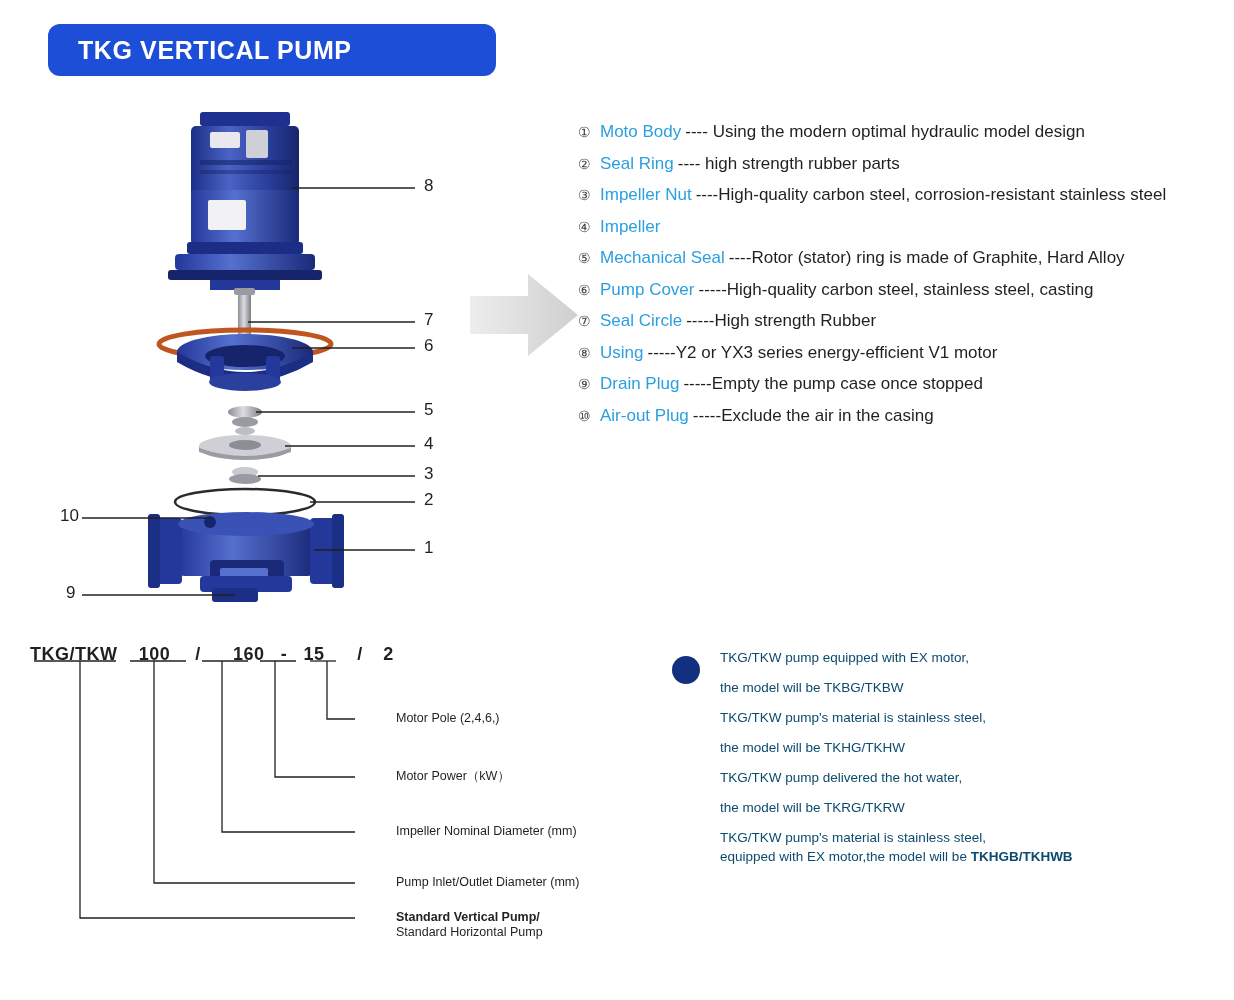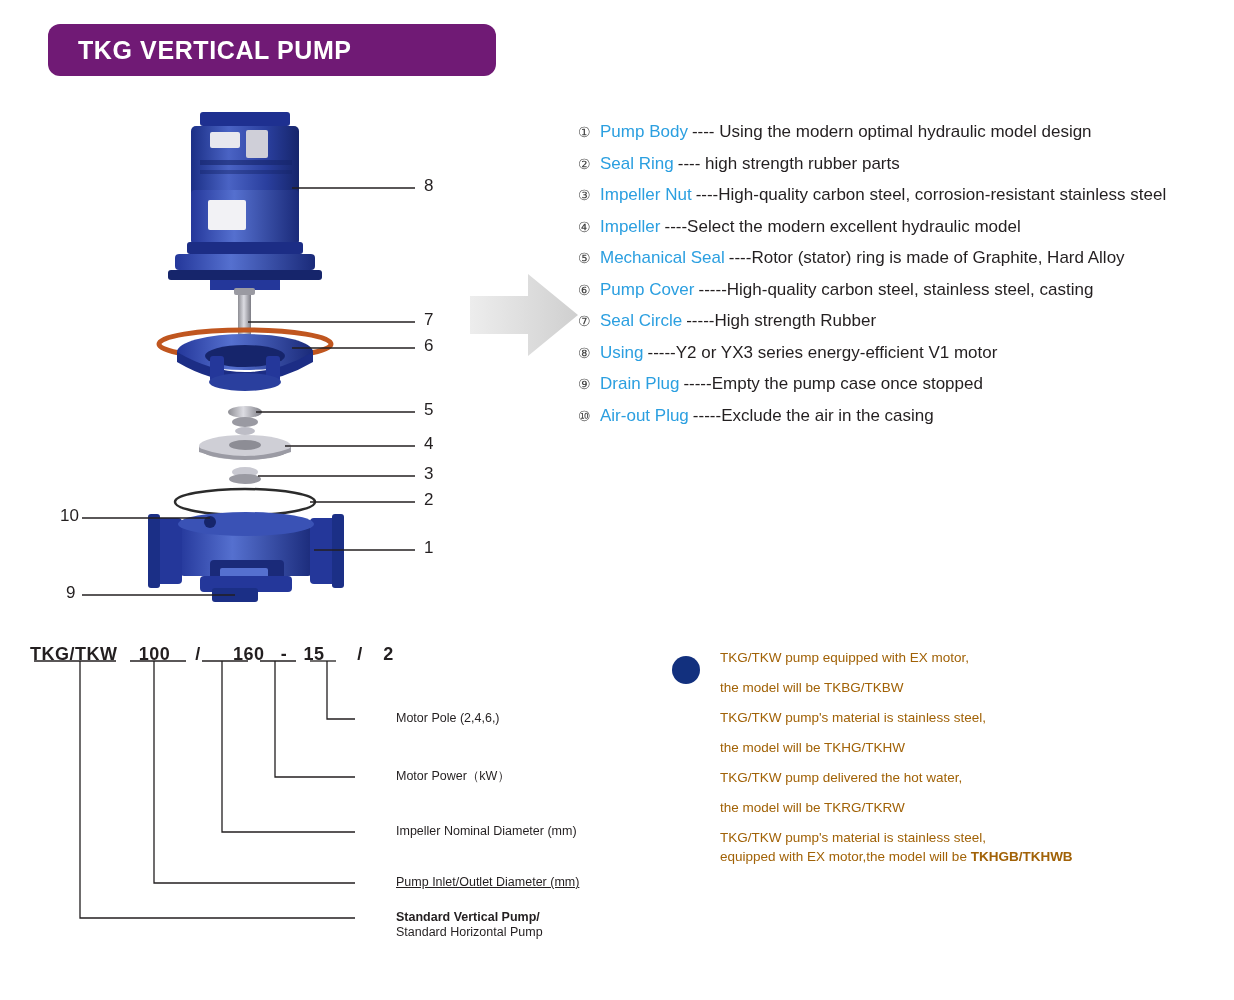--- a/index.html
+++ b/index.html
@@ -16,21 +16,21 @@
     overflow: hidden;
   }
 
   
   .title-pill {
     position: absolute;
     left: 48px;
     top: 24px;
     width: 448px;
     height: 52px;
-    background: #701a75;
+    background: #1d4ed8;
     border-radius: 12px;
     display: flex;
     align-items: center;
   }
   .title-pill span {
     color: #ffffff;
     font-size: 25px;
     font-weight: bold;
     letter-spacing: 0.6px;
     padding-left: 30px;
@@ -134,21 +134,21 @@
     width: 28px;
     height: 28px;
     border-radius: 50%;
     background: #12307e;
   }
   .notes-list {
     margin-left: 48px;
   }
   .notes-line {
     font-size: 13.5px;
-    color: #a16207;
+    color: #0c4a6e;
     margin-bottom: 15px;
     white-space: nowrap;
   }
   .notes-line b { font-weight: bold; }
 </style>
 </head>
 <body>
 
 <div class="title-pill">
   <span>TKG VERTICAL PUMP</span>
@@ -285,40 +285,39 @@
       </linearGradient>
     </defs>
     <polygon points="0,26 58,26 58,4 108,45 58,86 58,64 0,64" fill="url(#arrG)"></polygon>
   </svg>
 </div>
 
 <div class="legend">
 
   <div class="legend-row">
     <span class="legend-idx">①</span>
-    <span class="legend-name">Pump Body</span>
+    <span class="legend-name">Moto Body</span>
     <span class="legend-desc">---- Using the modern optimal hydraulic model design</span>
   </div>
 
   <div class="legend-row">
     <span class="legend-idx">②</span>
     <span class="legend-name">Seal Ring</span>
     <span class="legend-desc">---- high strength rubber parts</span>
   </div>
 
   <div class="legend-row">
     <span class="legend-idx">③</span>
     <span class="legend-name">Impeller Nut</span>
     <span class="legend-desc">----High-quality carbon steel, corrosion-resistant stainless steel</span>
   </div>
 
   <div class="legend-row">
     <span class="legend-idx">④</span>
     <span class="legend-name">Impeller</span>
-    <span class="legend-desc">----Select the modern excellent hydraulic model</span>
   </div>
 
   <div class="legend-row">
     <span class="legend-idx">⑤</span>
     <span class="legend-name">Mechanical Seal</span>
     <span class="legend-desc">----Rotor (stator) ring is made of Graphite, Hard Alloy</span>
   </div>
 
   <div class="legend-row">
     <span class="legend-idx">⑥</span>
@@ -378,21 +377,21 @@
       <path d="M255 36 L255 152 L335 152"></path>
       <path d="M202 36 L202 207 L335 207"></path>
       <path d="M134 36 L134 258 L335 258"></path>
       <path d="M60 36  L60 293 L335 293"></path>
     </g>
   </svg>
 
   <span class="model-label" style="left:340px; top:86px;">Motor Pole (2,4,6,)</span>
   <span class="model-label" style="left:340px; top:144px;">Motor Power（kW）</span>
   <span class="model-label" style="left:340px; top:199px;">Impeller Nominal Diameter (mm)</span>
-  <span class="model-label" style="left:340px; top:250px;text-decoration:underline;">Pump Inlet/Outlet Diameter (mm)</span>
+  <span class="model-label" style="left:340px; top:250px;">Pump Inlet/Outlet Diameter (mm)</span>
   <span class="model-label" style="left:340px; top:285px;font-weight:bold;">Standard Vertical Pump/</span>
   <span class="model-label" style="left:340px; top:300px;">Standard  Horizontal Pump</span>
 
 </div>
 
 <div class="notes">
   <div class="notes-bullet"></div>
   <div class="notes-list">
     <div class="notes-line">TKG/TKW pump equipped with EX motor,</div>
     <div class="notes-line">the model will be TKBG/TKBW</div>

